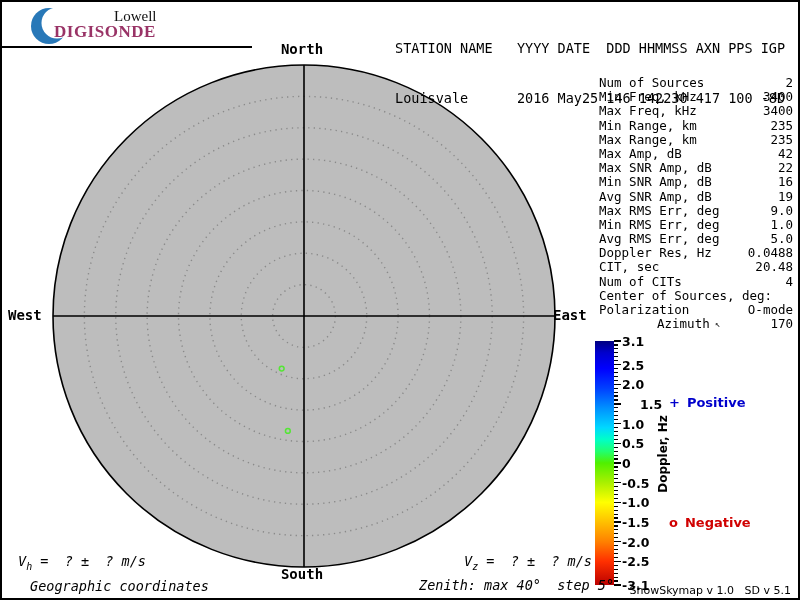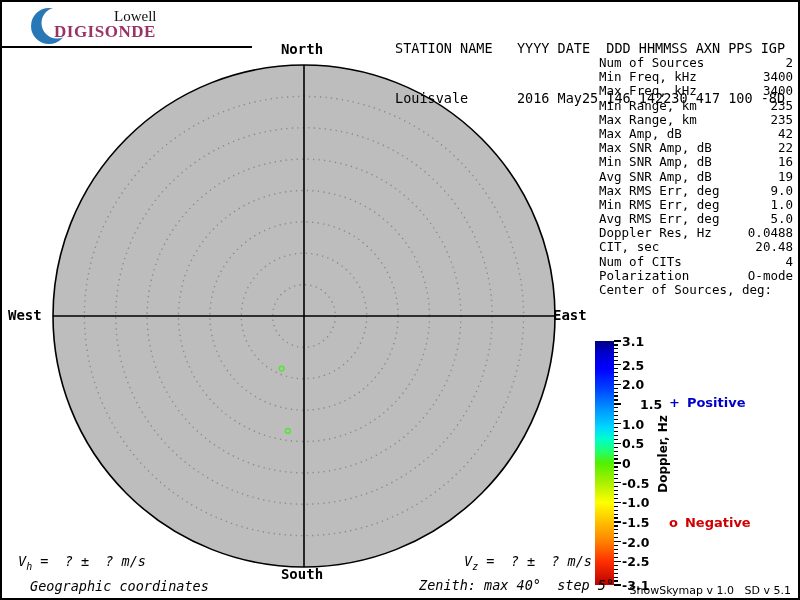--- a/index.html
+++ b/index.html
@@ -13,21 +13,21 @@
   #logo-digisonde{left:52px;top:20px;font-family:"Liberation Serif",serif;font-size:17px;font-weight:bold;color:#993366;letter-spacing:.5px}
   
   #header-block{left:393px;top:5px;font-weight:normal;font-size:13.5px;line-height:16.5px;white-space:pre}
   
   .compass{font-weight:bold;font-size:14px;color:#000}
   #north-label{left:300px;top:39px;transform:translateX(-50%)}
   #south-label{left:300px;top:564px;transform:translateX(-50%)}
   #west-label{left:6px;top:305px}
   #east-label{left:551px;top:305px}
   
-  #stats-panel{left:597px;top:54px;width:194px;font-size:12.5px}
+  #stats-panel{left:597px;top:74px;width:194px;font-size:12.5px}
   .srow{display:flex;justify-content:space-between;height:14.2px;line-height:14.2px;white-space:nowrap}
   .srow.indent .slabel{padding-left:58px}
   .sval{text-align:right}
   .az-arrow{font-size:9px;margin-left:5px;vertical-align:1px}
   
   #colorbar{left:593px;top:339px;width:19px;height:244px}
   .cb-tick{position:absolute;left:612px;width:4px;height:1.2px;background:#000}
   .cb-tick.major{width:7px;height:1.4px}
   .cb-label{position:absolute;left:620px;transform:translateY(-50%);font-family:"DejaVu Sans",sans-serif;font-weight:bold;font-size:12.5px;white-space:nowrap}
   #doppler-axis-label{left:661px;top:452px;transform:translate(-50%,-50%) rotate(-90deg);font-family:"DejaVu Sans",sans-serif;font-weight:bold;font-size:12px;white-space:nowrap}
@@ -138,26 +138,30 @@
       </div>
       <div class="srow">
         <span class="slabel">CIT, sec</span>
         <span class="sval">20.48</span>
       </div>
       <div class="srow">
         <span class="slabel">Num of CITs</span>
         <span class="sval">4</span>
       </div>
       <div class="srow">
+        <span class="slabel">Center of Sources, deg:</span>
+        <span class="sval"></span>
+      </div>
+      <div class="srow">
         <span class="slabel">Polarization</span>
         <span class="sval">O-mode</span>
       </div>
-      <div class="srow">
-        <span class="slabel">Center of Sources, deg:</span>
-        <span class="sval"></span>
+      <div class="srow indent">
+        <span class="slabel">Azimuth<span class="az-arrow">↖</span></span>
+        <span class="sval">170</span>
       </div>
     </div>
 
   <div id="colorbar" class="abs" style="background: linear-gradient(rgb(0, 0, 128) 0%, rgb(0, 0, 205) 4.8%, rgb(0, 0, 255) 11.3%, rgb(0, 64, 255) 19.4%, rgb(0, 144, 255) 27.4%, rgb(0, 216, 255) 35.5%, rgb(0, 255, 200) 40.3%, rgb(32, 255, 112) 45.2%, rgb(80, 240, 0) 50%, rgb(170, 240, 0) 58.1%, rgb(255, 255, 0) 66.1%, rgb(255, 192, 0) 74.2%, rgb(255, 128, 0) 82.3%, rgb(255, 48, 0) 90.3%, rgb(187, 0, 0) 100%);"></div>
   <div id="colorbar-layer">
       <div class="cb-tick" style="top: 582.4px;"></div>
       <div class="cb-tick" style="top: 578.465px;"></div>
       <div class="cb-tick" style="top: 574.529px;"></div>
       <div class="cb-tick" style="top: 570.594px;"></div>
       <div class="cb-tick" style="top: 566.658px;"></div>

